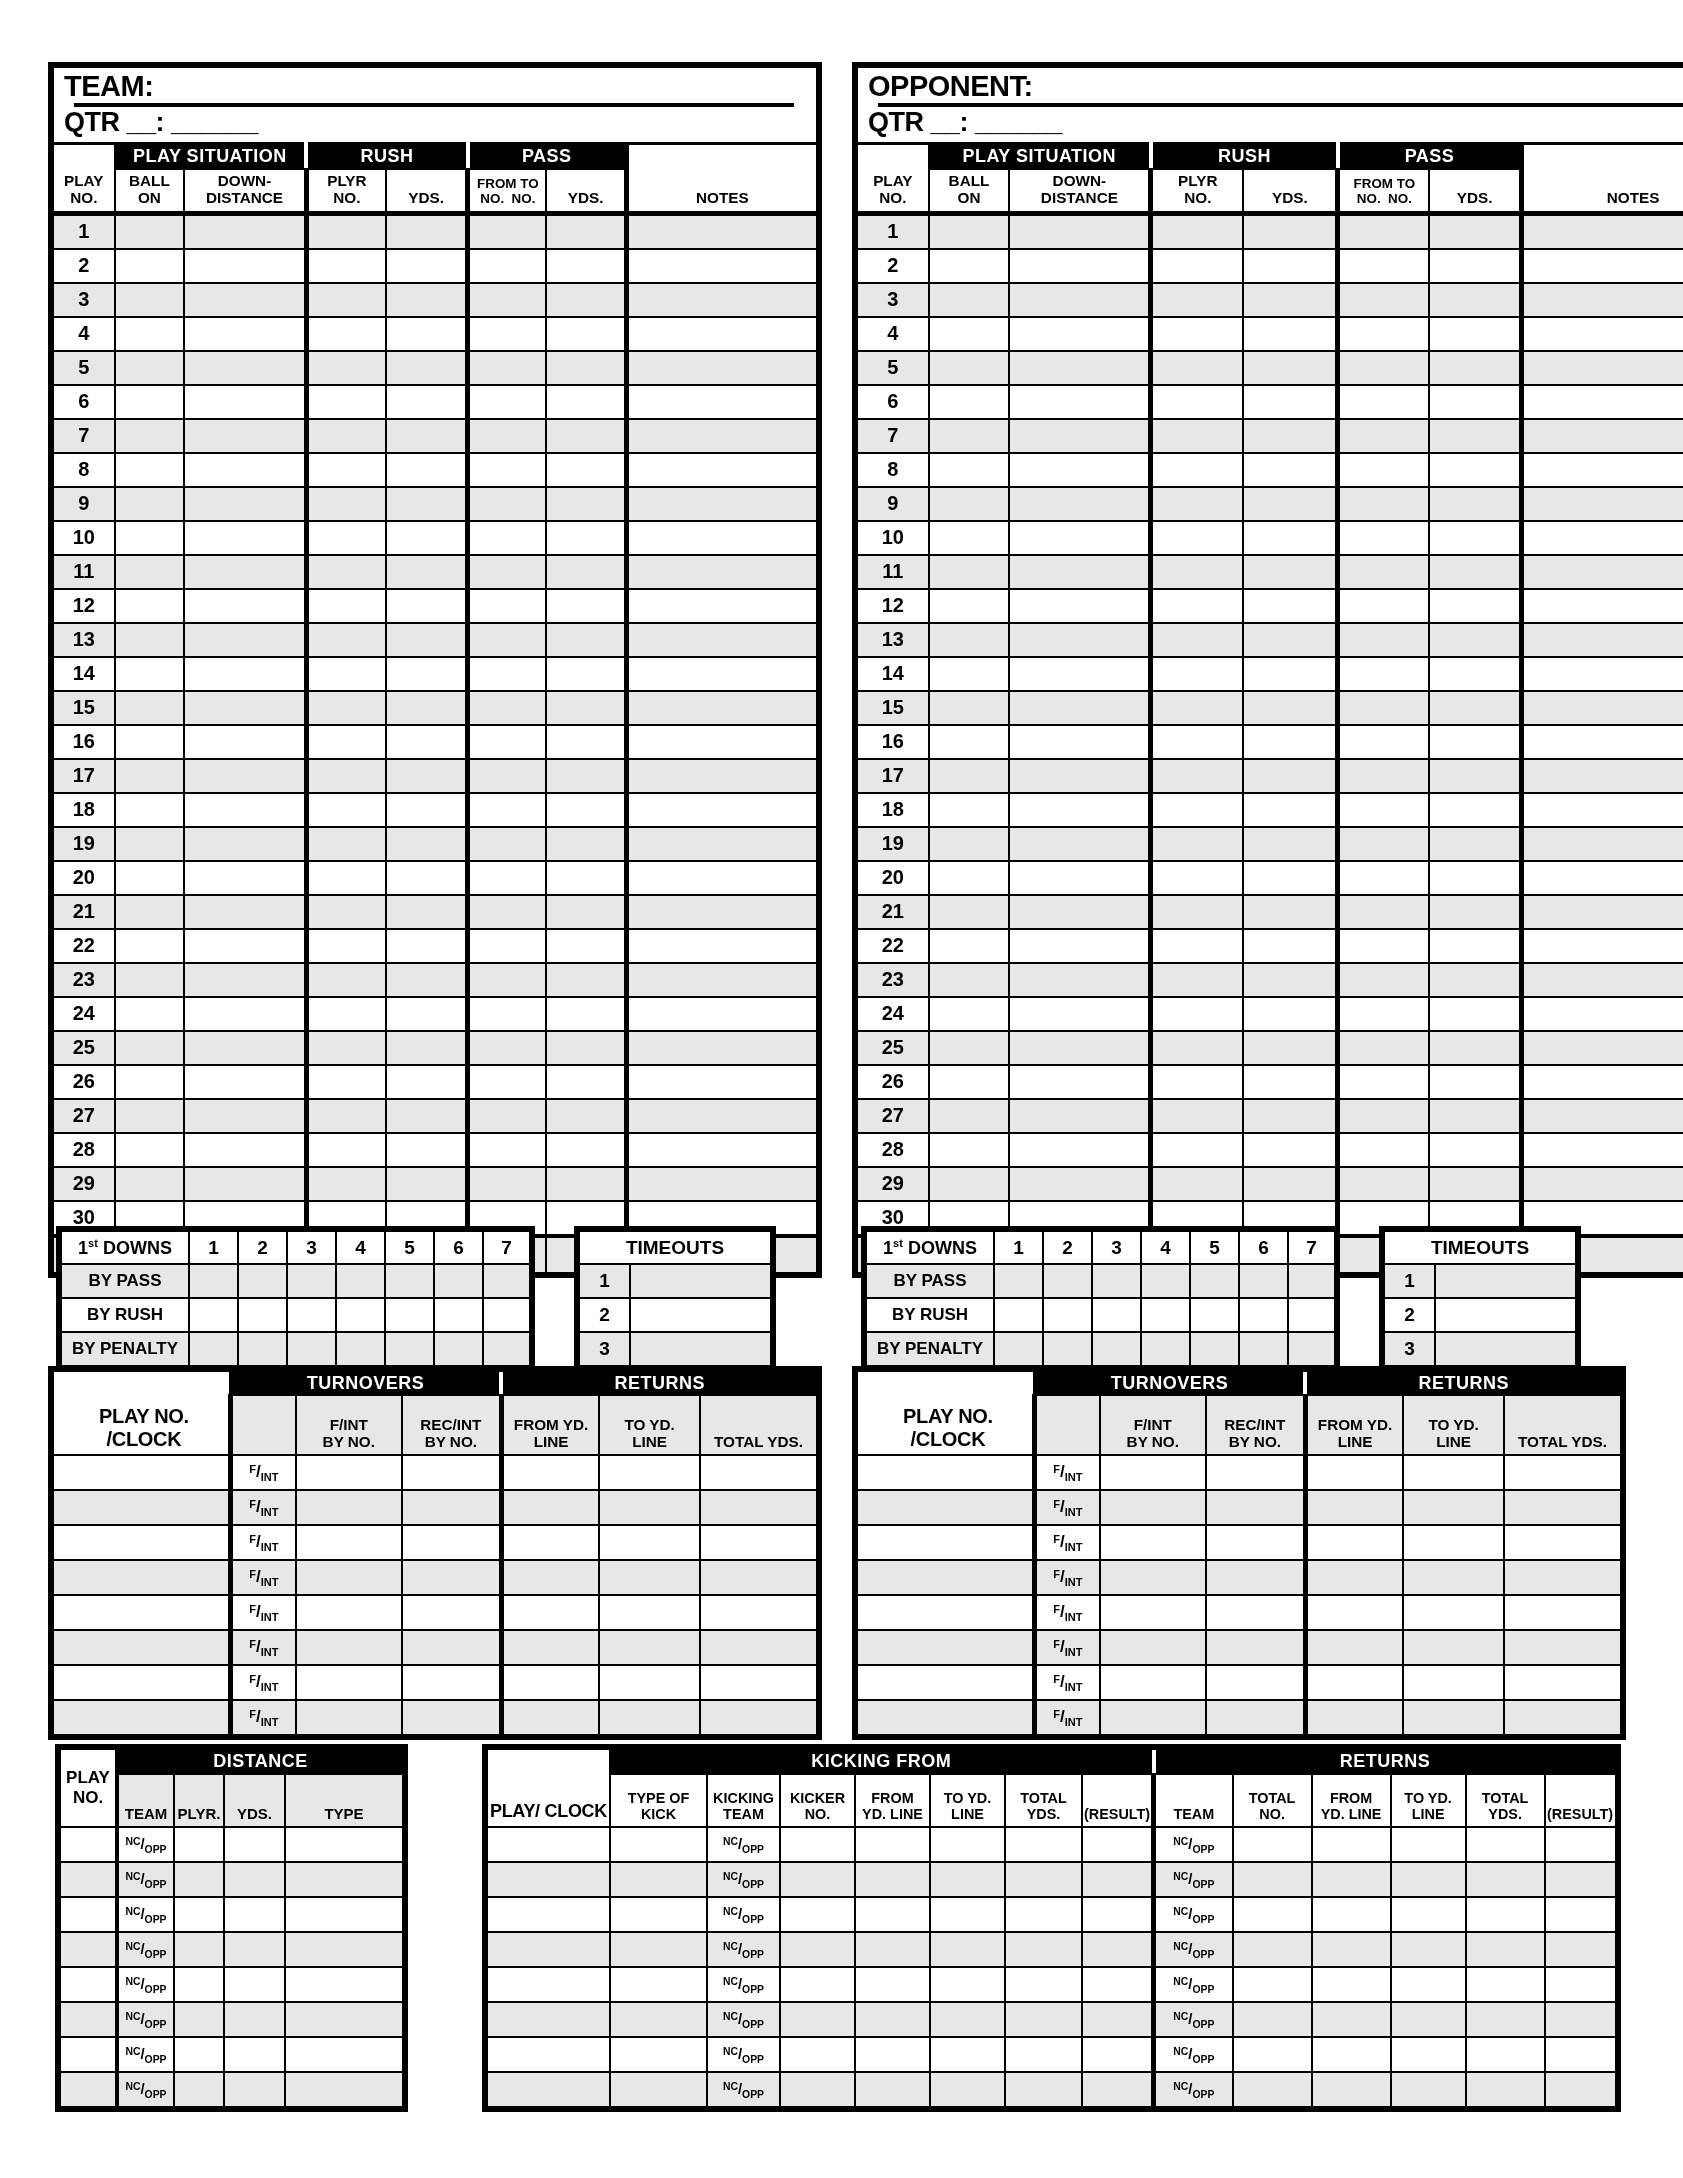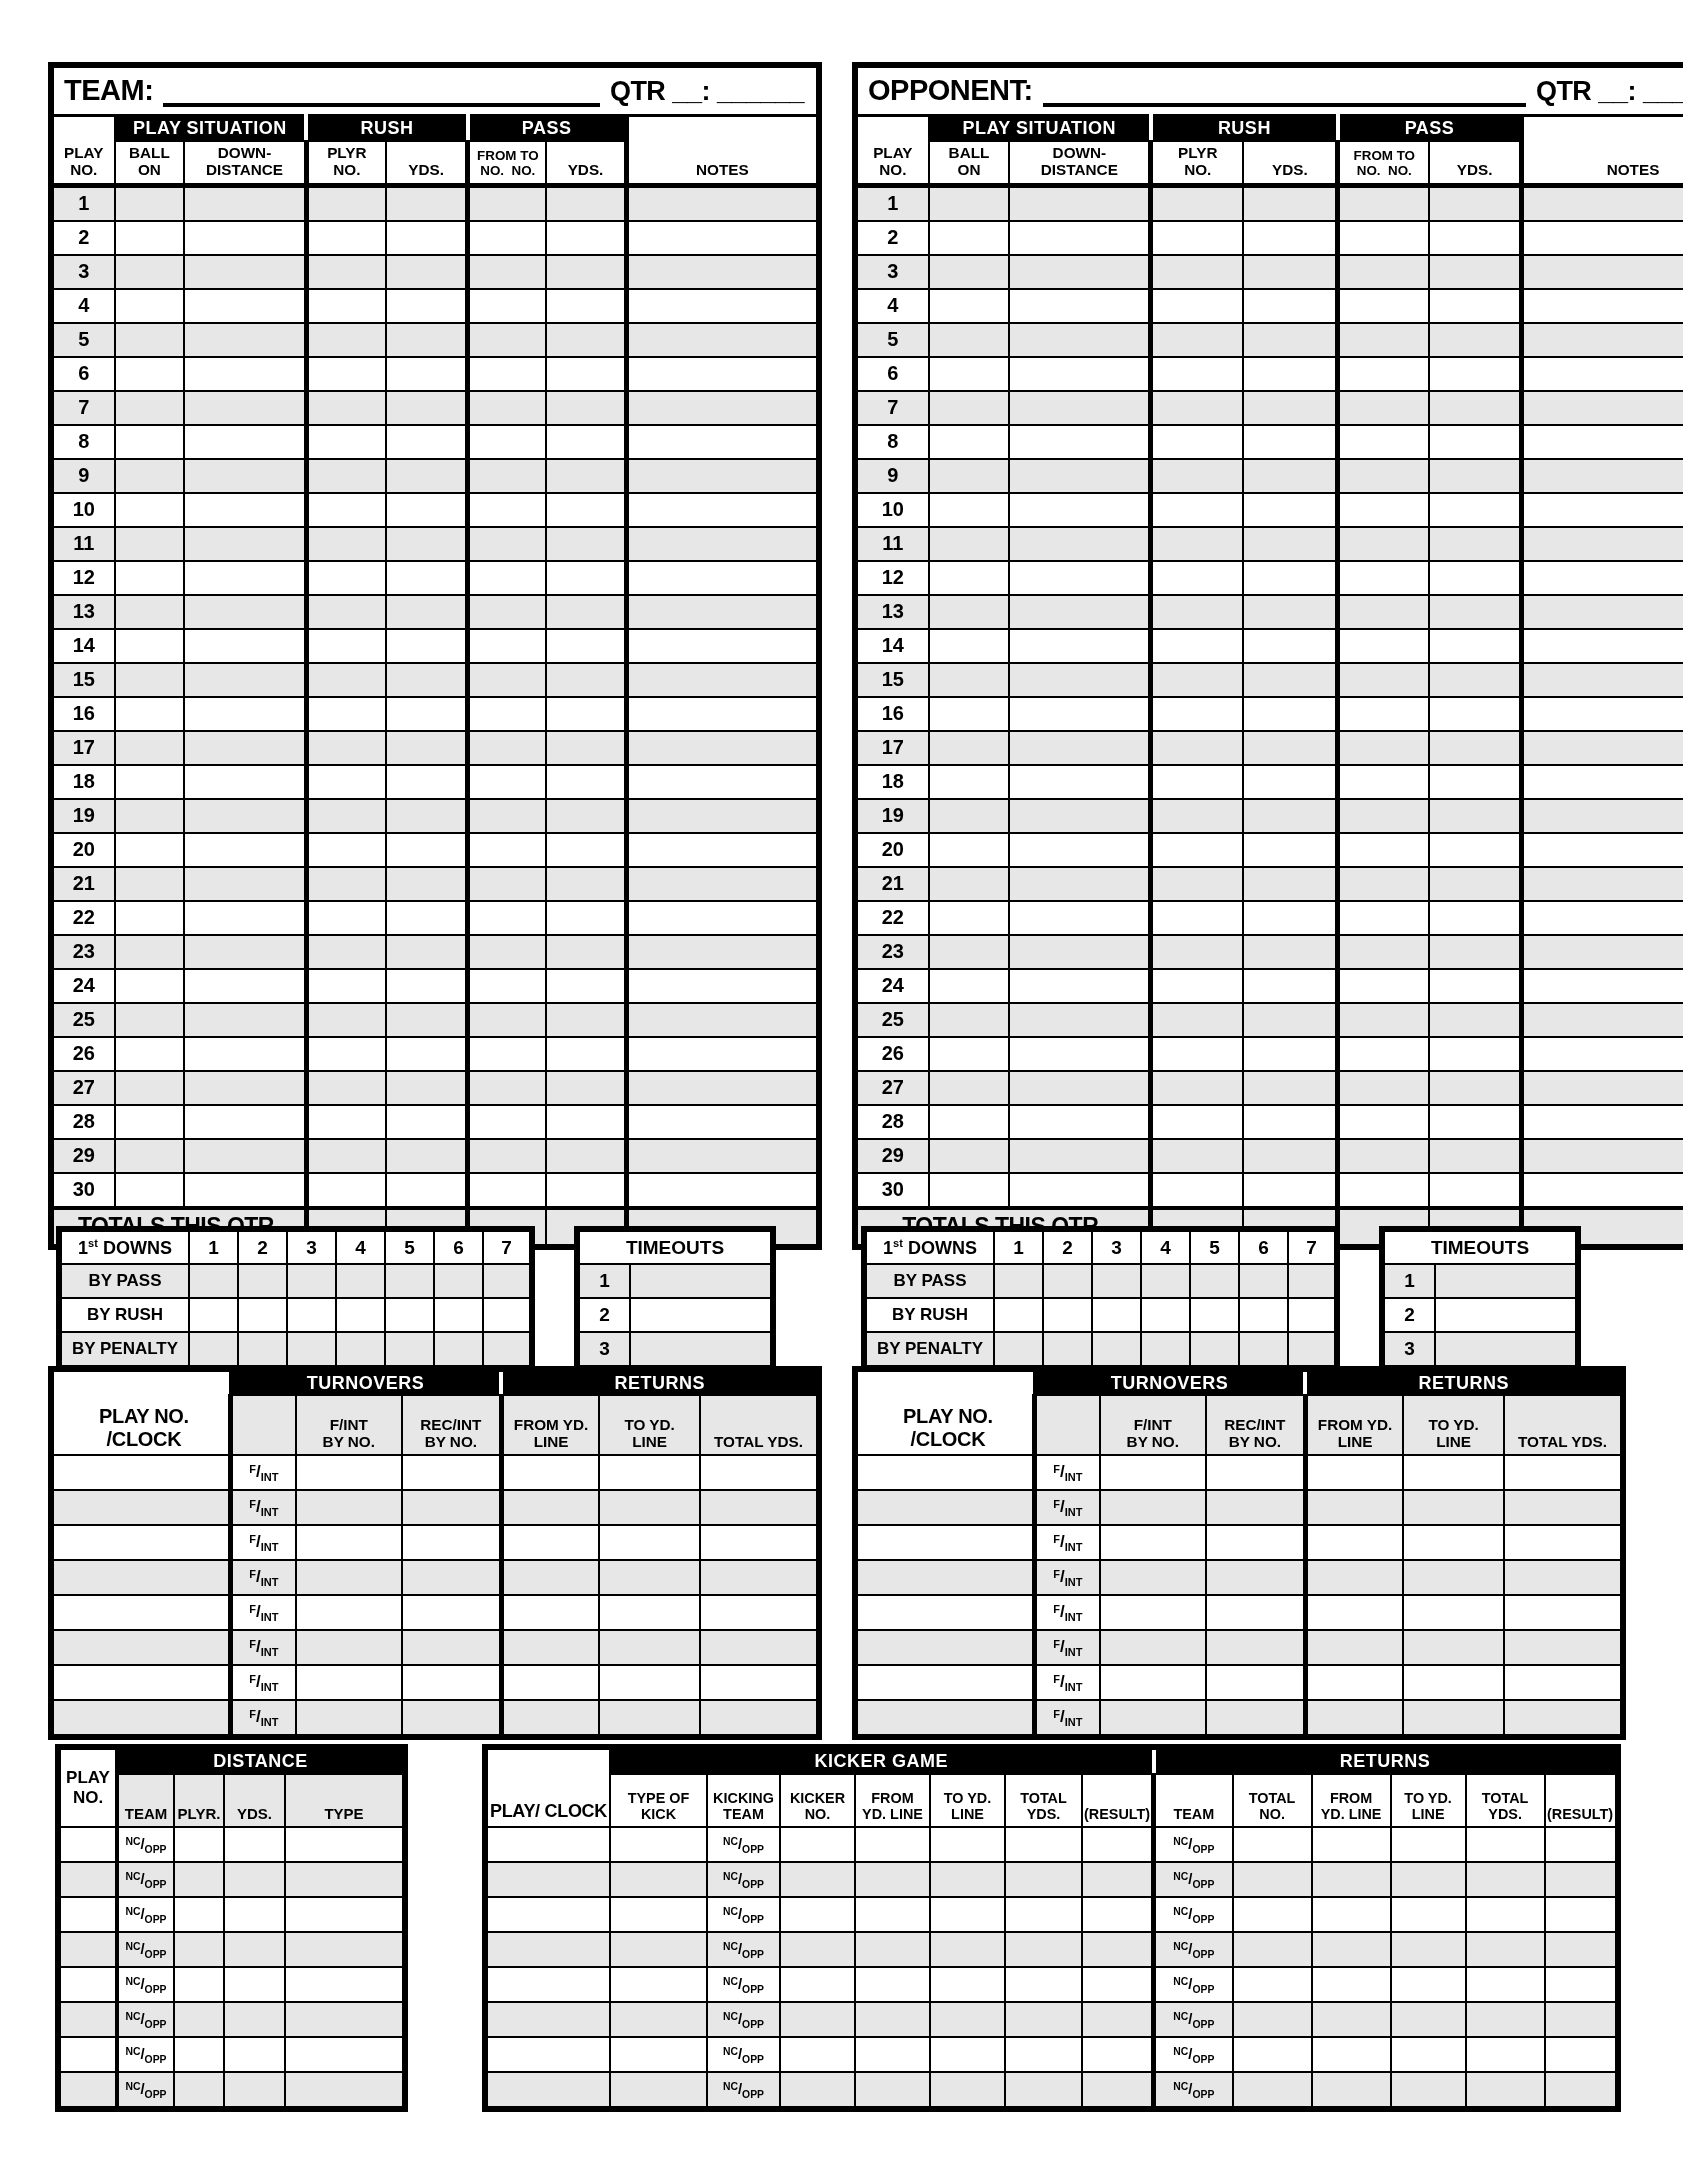--- a/index.html
+++ b/index.html
@@ -7,21 +7,21 @@
   table{border-collapse:collapse;table-layout:fixed;position:absolute;background:#fff;}
   td{border:2px solid #000;padding:0;overflow:hidden;font-family:"Liberation Sans","DejaVu Sans",sans-serif;}
   .outer{border:6px solid #000;}
   .tl{border-left-width:5px;}
   .tl4{border-left-width:4px;}
   .pre{white-space:pre-wrap;}
   .bar{background:#000;color:#fff;font-weight:bold;font-size:18px;text-align:center;letter-spacing:0.5px;}
   .gapL{border-left:4px solid #fff;}
   
   .titlerow td{height:46px;border-bottom:3px solid #000;}
-  .titleflex{display:flex;align-items:flex-end;padding:2px 12px 4px 10px;}
+  .titleflex{display:flex;padding:2px 12px 4px 10px;flex-direction:column;}
   .ttl{font-size:29px;font-weight:bold;letter-spacing:-0.5px;white-space:pre;}
   .qtr{font-size:27px;font-weight:bold;white-space:pre;letter-spacing:-0.5px;}
   .fill-line{flex:1;border-bottom:4px solid #000;height:30px;margin:0 10px;}
   .barrow{height:25px;}
   .colhead{font-size:15.3px;font-weight:bold;text-align:center;vertical-align:bottom;padding:2px 1px 5px;line-height:1.12;background:#fff;border-bottom:5px solid #000;}
   .sm{font-size:13.4px;}
   .headrow td{border-bottom:5px solid #000;}
   .mainrows td{height:32px;}
   .mainrows tr:nth-child(odd) td{background:#e7e7e7;}
   .pnum{font-size:20px;font-weight:bold;text-align:center;}
@@ -1342,21 +1342,21 @@
         <col style="width:79px">
         <col style="width:79px">
         <col style="width:79px">
         <col style="width:75px">
         <col style="width:79px">
         <col style="width:73px">
       </colgroup>
     <thead>
       <tr class="penbar">
         <td class="kcorner" rowspan="2">PLAY/ CLOCK</td>
-        <td class="bar" colspan="7">KICKER GAME</td>
+        <td class="bar" colspan="7">KICKING FROM</td>
         <td class="bar gapL" colspan="6">RETURNS</td>
       </tr>
       <tr class="pensub">
         <td class="subw pre">TYPE OF
 KICK</td>
         <td class="subw pre">KICKING
 TEAM</td>
         <td class="subw pre">KICKER
 NO.</td>
         <td class="subw pre">FROM

